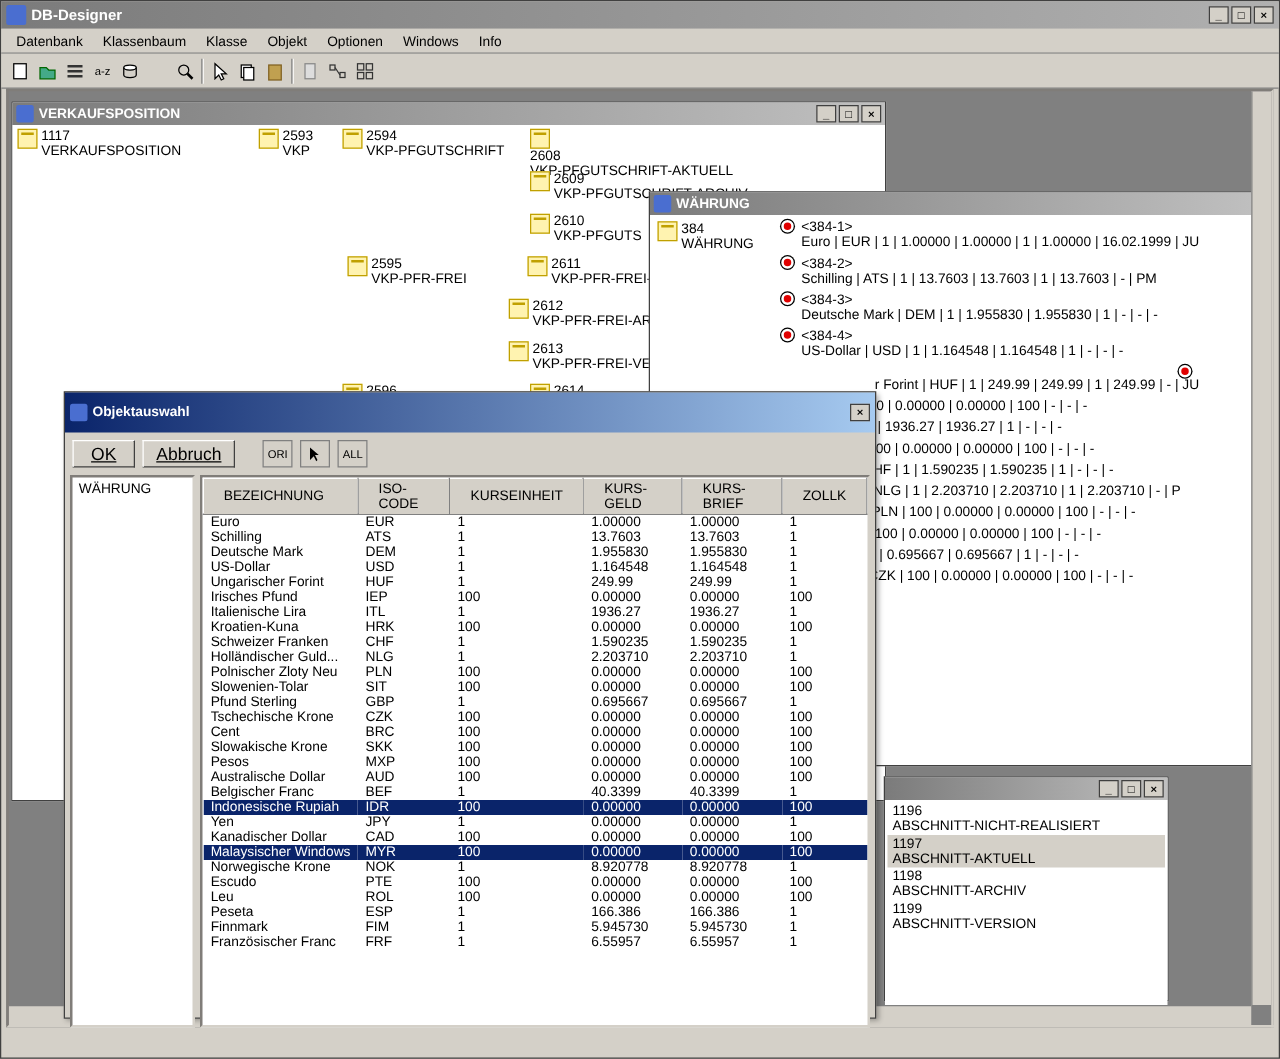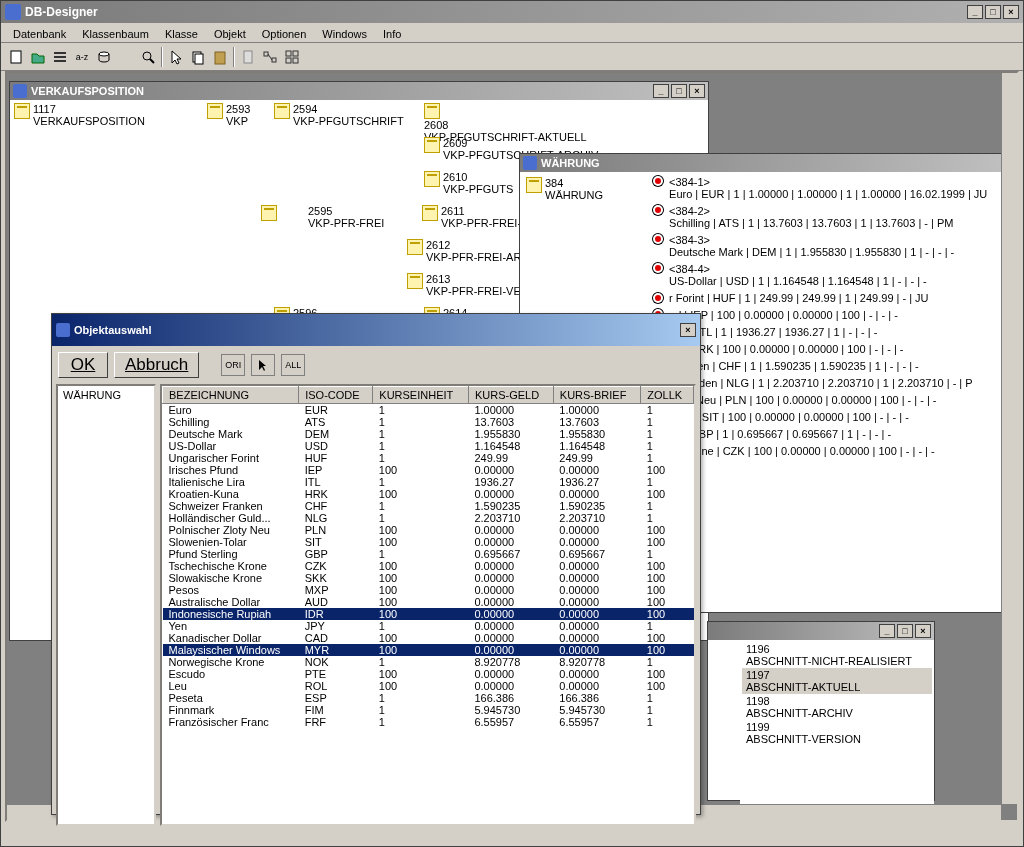--- a/index.html
+++ b/index.html
@@ -21,25 +21,25 @@
 .child-titlebar-inactive { background: linear-gradient(to right, #7b7b7b, #c0c0c0); }
 .child-content { background: #fff; overflow: hidden; position: relative; }
 .tree-node { display: flex; align-items: flex-start; padding: 1px 2px; }
 .node-icon { width: 16px; height: 16px; background: #fff3b0; border: 1px solid #c0a000; margin-right: 3px; flex-shrink: 0; position: relative; }
 .node-icon::before { content: ''; position: absolute; top: 2px; left: 2px; right: 2px; height: 2px; background: #c0a000; }
 .node-text { white-space: nowrap; font-size: 11px; }
 .red-dot { width: 10px; height: 10px; border-radius: 50%; background: #e00000; border: 2px solid #fff; box-shadow: 0 0 0 1px #000; margin-right: 6px; flex-shrink: 0; }
 .dialog { position: absolute; background: #d4d0c8; border: 1px solid #404040; box-shadow: 2px 2px 4px rgba(0,0,0,0.3); }
 .dialog-titlebar { height: 32px; background: linear-gradient(to right, #0a246a, #a6caf0); color: #fff; display: flex; align-items: center; padding: 0 4px; font-weight: bold; font-size: 11px; }
 .dialog-buttons { display: flex; gap: 6px; padding: 6px; align-items: center; }
-.btn { padding: 2px 10px; background: #d4d0c8; border: 1px solid #404040; border-top-color: #fff; border-left-color: #fff; cursor: pointer; font-size: 17px; min-width: 50px; text-align: center; }
+.btn { padding: 2px 10px; background: #d4d0c8; border: 1px solid #404040; border-top-color: #fff; border-left-color: #fff; cursor: pointer; font-size: 14px; min-width: 50px; text-align: center; }
 .icon-btn { width: 24px; height: 22px; background: #d4d0c8; border: 1px solid #808080; cursor: pointer; display: flex; align-items: center; justify-content: center; font-size: 9px; }
 .table-container { background: #fff; border: 2px inset #d4d0c8; overflow: auto; }
 .data-table { width: 100%; border-collapse: collapse; font-size: 11px; }
-.data-table th { background: #d4d0c8; border: 1px solid #808080; border-top-color: #fff; border-left-color: #fff; padding: 2px 6px; text-align: left; font-weight: normal; position: sticky; top: 0; }
+.data-table th { background: #d4d0c8; border: 1px solid #808080; border-top-color: #fff; border-left-color: #fff; padding: 2px 16px; text-align: left; font-weight: normal; position: sticky; top: 0; }
 .data-table td { padding: 0 6px; white-space: nowrap; }
 .data-table tr.selected { background: #0a246a; color: #fff; }
 .scrollbar-h { position: absolute; bottom: 0; left: 0; right: 16px; height: 16px; background: #d4d0c8; border-top: 1px solid #808080; }
 .scrollbar-v { position: absolute; top: 0; right: 0; bottom: 16px; width: 16px; background: #d4d0c8; border-left: 1px solid #808080; }
 .list-item { padding: 1px 4px; cursor: pointer; }
 .list-item.selected { background: #d4d0c8; }
 svg { display: block; }
 </style>
 </head>
 <body>
@@ -167,21 +167,21 @@
             <span class="node-text">2608<br>VKP-PFGUTSCHRIFT-AKTUELL</span>
           </div>
           <div class="tree-node" style="position: absolute; left: 412px; top: 36px;">
             <span class="node-icon"></span>
             <span class="node-text">2609<br>VKP-PFGUTSCHRIFT-ARCHIV</span>
           </div>
           <div class="tree-node" style="position: absolute; left: 412px; top: 70px;">
             <span class="node-icon"></span>
             <span class="node-text">2610<br>VKP-PFGUTS</span>
           </div>
-          <div class="tree-node" style="position: absolute; left: 249px; top: 104px; gap: 28px;">
+          <div class="tree-node" style="position: absolute; left: 266px; top: 104px;">
             <span class="node-icon"></span>
             <span class="node-text">2595<br>VKP-PFR-FREI</span>
           </div>
           <div class="tree-node" style="position: absolute; left: 410px; top: 104px;">
             <span class="node-icon"></span>
             <span class="node-text">2611<br>VKP-PFR-FREI-AKT</span>
           </div>
           <div class="tree-node" style="position: absolute; left: 395px; top: 138px;">
             <span class="node-icon"></span>
             <span class="node-text">2612<br>VKP-PFR-FREI-ARC</span>
@@ -204,21 +204,21 @@
           </div>
         </div>
     </div>
 
     <div class="child-window" style="left:512px; top:80px; width:490px; height:460px;">
       <div class="child-titlebar child-titlebar-inactive">
         <span class="titlebar-icon" style="width:14px;height:14px;"></span>
         <span>WÄHRUNG</span>
       </div>
       <div class="child-content" style="height:440px; padding:4px; overflow:hidden;">
-        <div style="display:flex;gap:28px;">
+        <div style="display:flex;">
           <div class="tree-node">
             <span class="node-icon"></span>
             <span class="node-text"><span>384</span><br><span>WÄHRUNG</span></span>
           </div>
           <div id="waehrung-list" style="margin-left:20px;">
               <div style="display: flex; align-items: flex-start; margin-bottom: 5px;">
                 <span class="red-dot"></span>
                 <span style="font-size:11px;">&lt;384-1&gt;<br>Euro | EUR | 1 | 1.00000 | 1.00000 | 1 | 1.00000 | 16.02.1999 | JU</span>
               </div>
               <div style="display: flex; align-items: flex-start; margin-bottom: 5px;">
@@ -226,21 +226,21 @@
                 <span style="font-size:11px;">&lt;384-2&gt;<br>Schilling | ATS | 1 | 13.7603 | 13.7603 | 1 | 13.7603 | - | PM</span>
               </div>
               <div style="display: flex; align-items: flex-start; margin-bottom: 5px;">
                 <span class="red-dot"></span>
                 <span style="font-size:11px;">&lt;384-3&gt;<br>Deutsche Mark | DEM | 1 | 1.955830 | 1.955830 | 1 | - | - | -</span>
               </div>
               <div style="display: flex; align-items: flex-start; margin-bottom: 5px;">
                 <span class="red-dot"></span>
                 <span style="font-size:11px;">&lt;384-4&gt;<br>US-Dollar | USD | 1 | 1.164548 | 1.164548 | 1 | - | - | -</span>
               </div>
-              <div style="display: flex; align-items: center; margin-bottom: 5px;">
+              <div style="display: flex; align-items: flex-end; margin-bottom: 5px; flex-direction: column;">
                 <span class="red-dot"></span>
                 <span style="font-size:11px;">r Forint | HUF | 1 | 249.99 | 249.99 | 1 | 249.99 | - | JU</span>
               </div>
               <div style="display: flex; align-items: flex-start; margin-bottom: 5px;">
                 <span class="red-dot"></span>
                 <span style="font-size:11px;">nd | IEP | 100 | 0.00000 | 0.00000 | 100 | - | - | -</span>
               </div>
               <div style="display: flex; align-items: flex-start; margin-bottom: 5px;">
                 <span class="red-dot"></span>
                 <span style="font-size:11px;">Lira | ITL | 1 | 1936.27 | 1936.27 | 1 | - | - | -</span>
@@ -279,21 +279,21 @@
     </div>
 
     <div class="child-window" style="left:700px; top:548px; width:228px; height:180px;">
       <div class="child-titlebar child-titlebar-inactive">
         <div class="window-controls" style="margin-left:auto;">
           <div class="window-btn">_</div>
           <div class="window-btn">□</div>
           <div class="window-btn">×</div>
         </div>
       </div>
-      <div class="child-content" id="abschnitt-list" style="height:206px; padding:2px;margin-left:32px;">
+      <div class="child-content" id="abschnitt-list" style="height:206px; padding:2px;">
           <div class="list-item">1196<br>ABSCHNITT-NICHT-REALISIERT</div>
           <div class="list-item selected">1197<br>ABSCHNITT-AKTUELL</div>
           <div class="list-item">1198<br>ABSCHNITT-ARCHIV</div>
           <div class="list-item">1199<br>ABSCHNITT-VERSION</div>
         </div>
     </div>
 
     <div class="scrollbar-h"></div>
     <div class="scrollbar-v"></div>
   </div>
@@ -441,20 +441,28 @@
               </tr>
               <tr>
                 <td>Tschechische Krone</td>
                 <td>CZK</td>
                 <td>100</td>
                 <td>0.00000</td>
                 <td>0.00000</td>
                 <td>100</td>
               </tr>
               <tr>
+                <td>Cent</td>
+                <td>BRC</td>
+                <td>100</td>
+                <td>0.00000</td>
+                <td>0.00000</td>
+                <td>100</td>
+              </tr>
+              <tr>
                 <td>Slowakische Krone</td>
                 <td>SKK</td>
                 <td>100</td>
                 <td>0.00000</td>
                 <td>0.00000</td>
                 <td>100</td>
               </tr>
               <tr>
                 <td>Pesos</td>
                 <td>MXP</td>
@@ -463,20 +471,28 @@
                 <td>0.00000</td>
                 <td>100</td>
               </tr>
               <tr>
                 <td>Australische Dollar</td>
                 <td>AUD</td>
                 <td>100</td>
                 <td>0.00000</td>
                 <td>0.00000</td>
                 <td>100</td>
+              </tr>
+              <tr>
+                <td>Belgischer Franc</td>
+                <td>BEF</td>
+                <td>1</td>
+                <td>40.3399</td>
+                <td>40.3399</td>
+                <td>1</td>
               </tr>
               <tr class="selected">
                 <td>Indonesische Rupiah</td>
                 <td>IDR</td>
                 <td>100</td>
                 <td>0.00000</td>
                 <td>0.00000</td>
                 <td>100</td>
               </tr>
               <tr>

